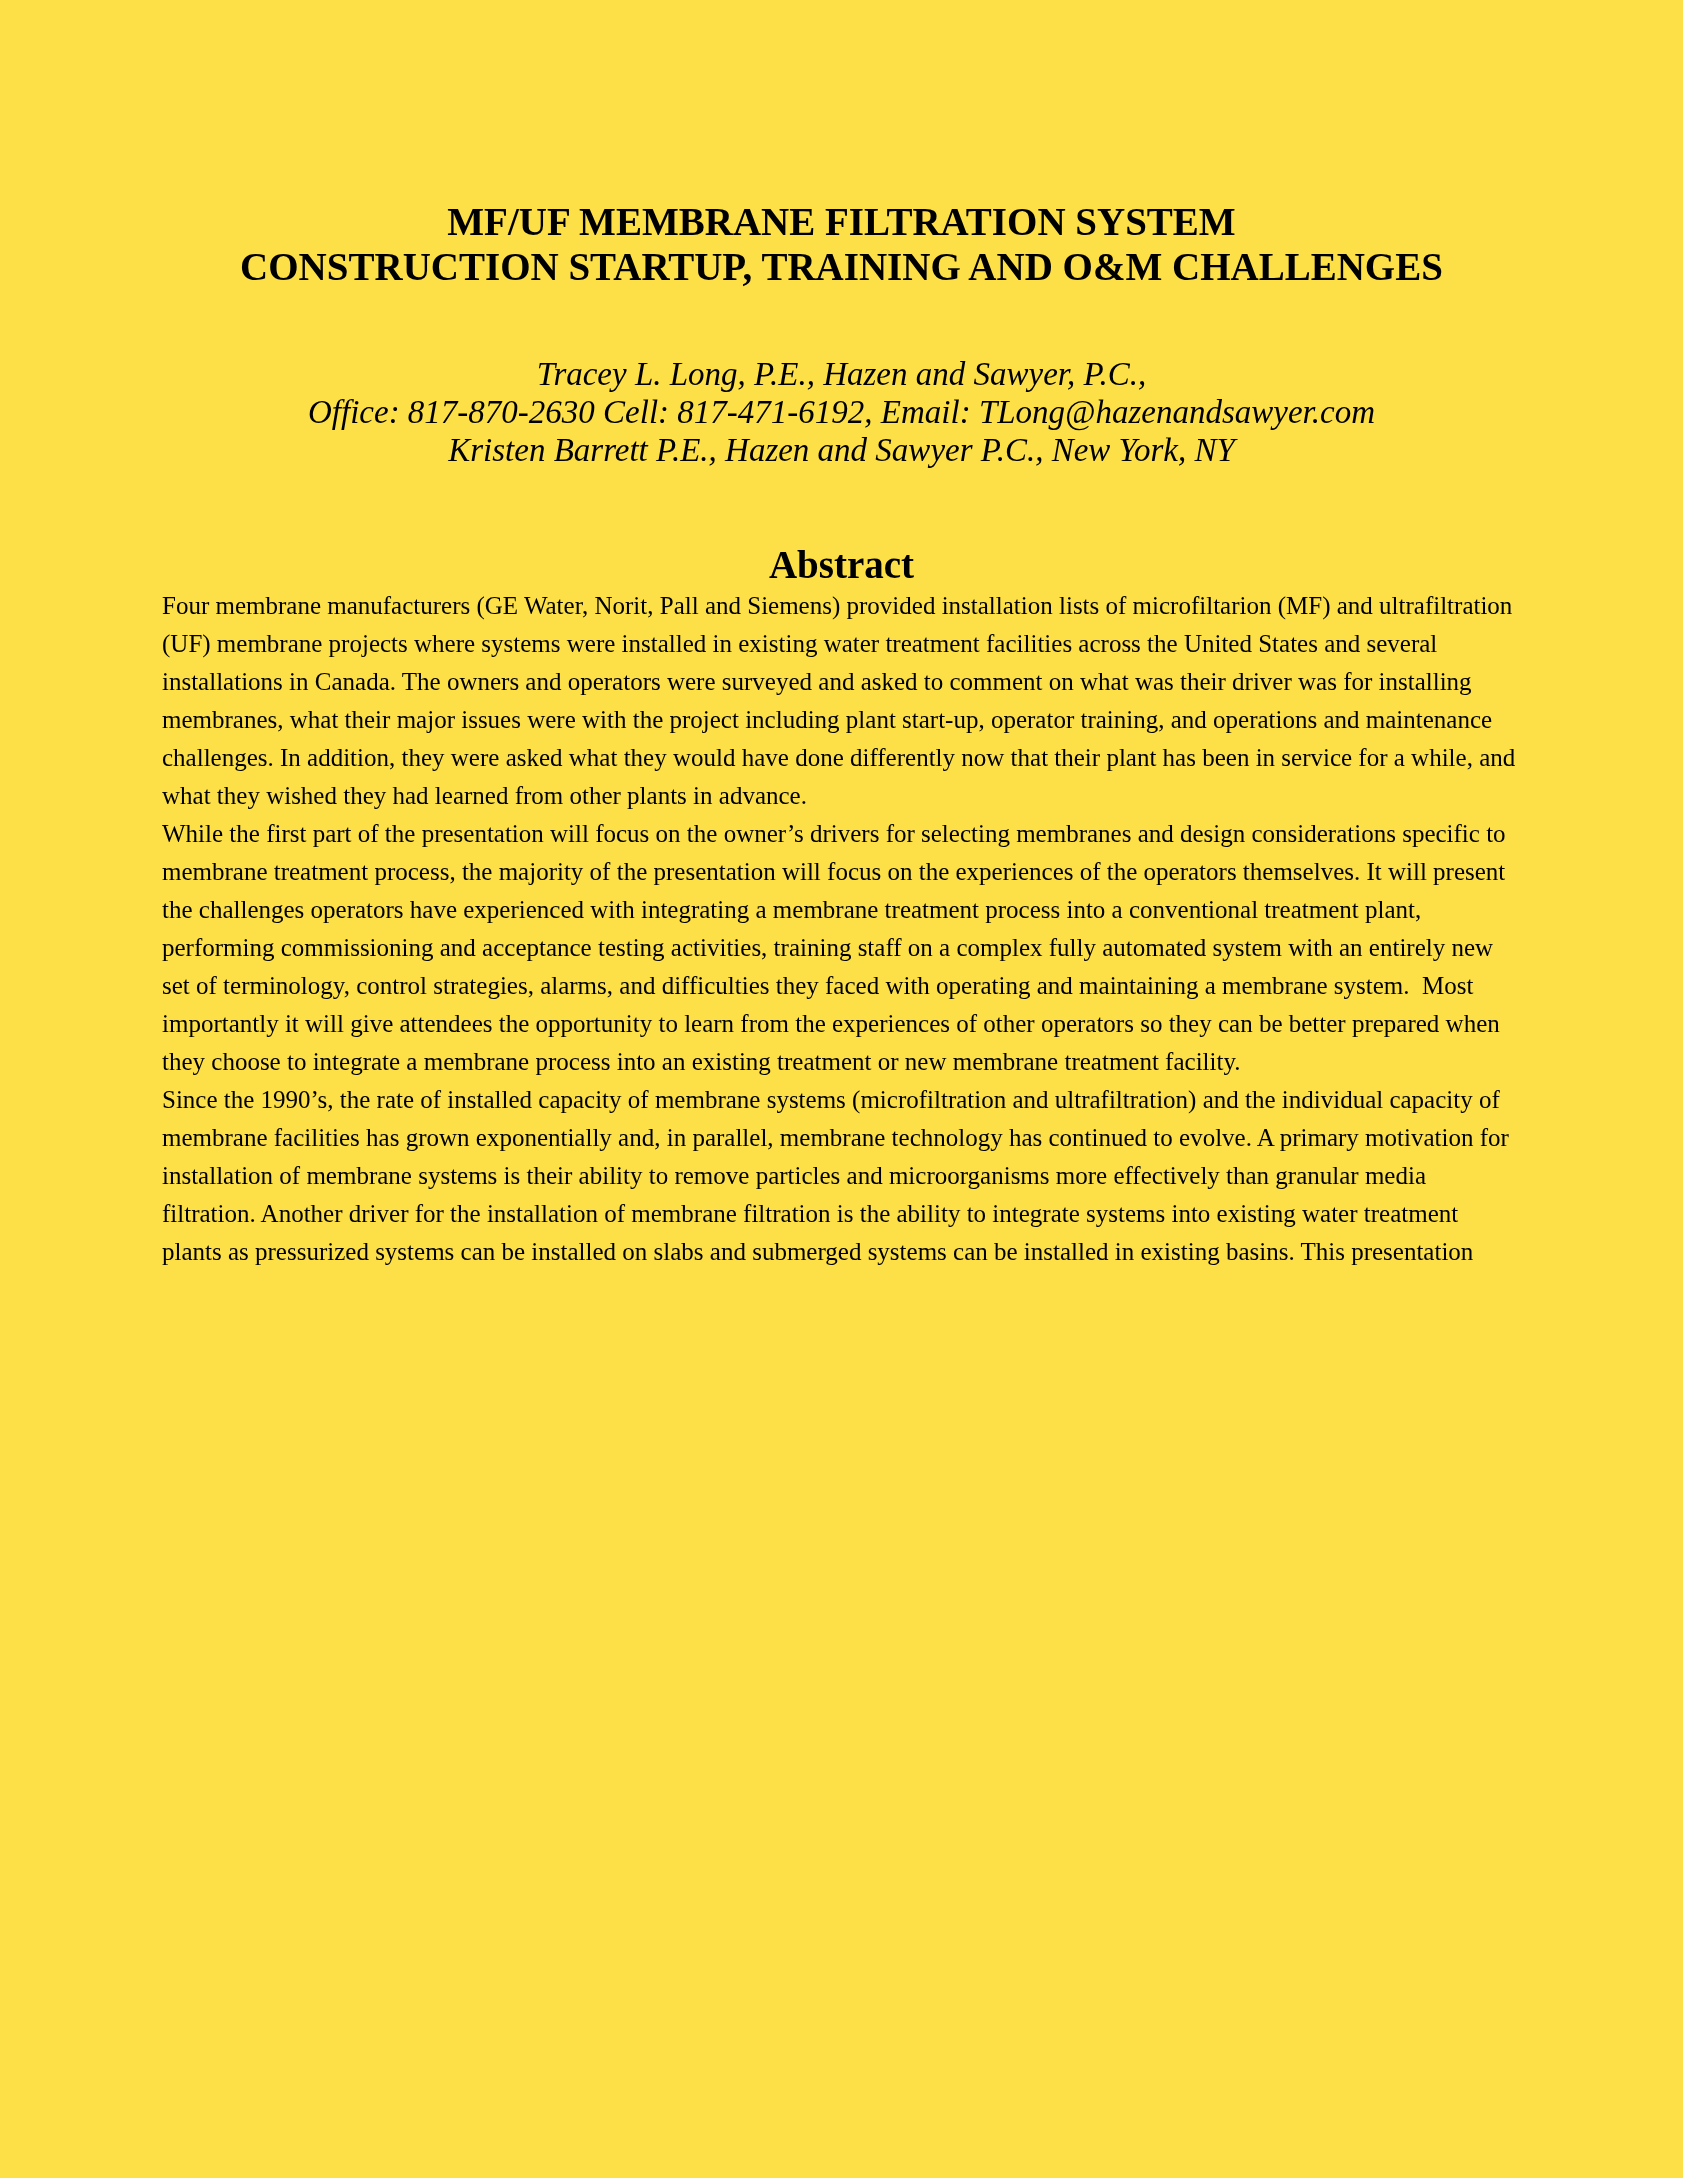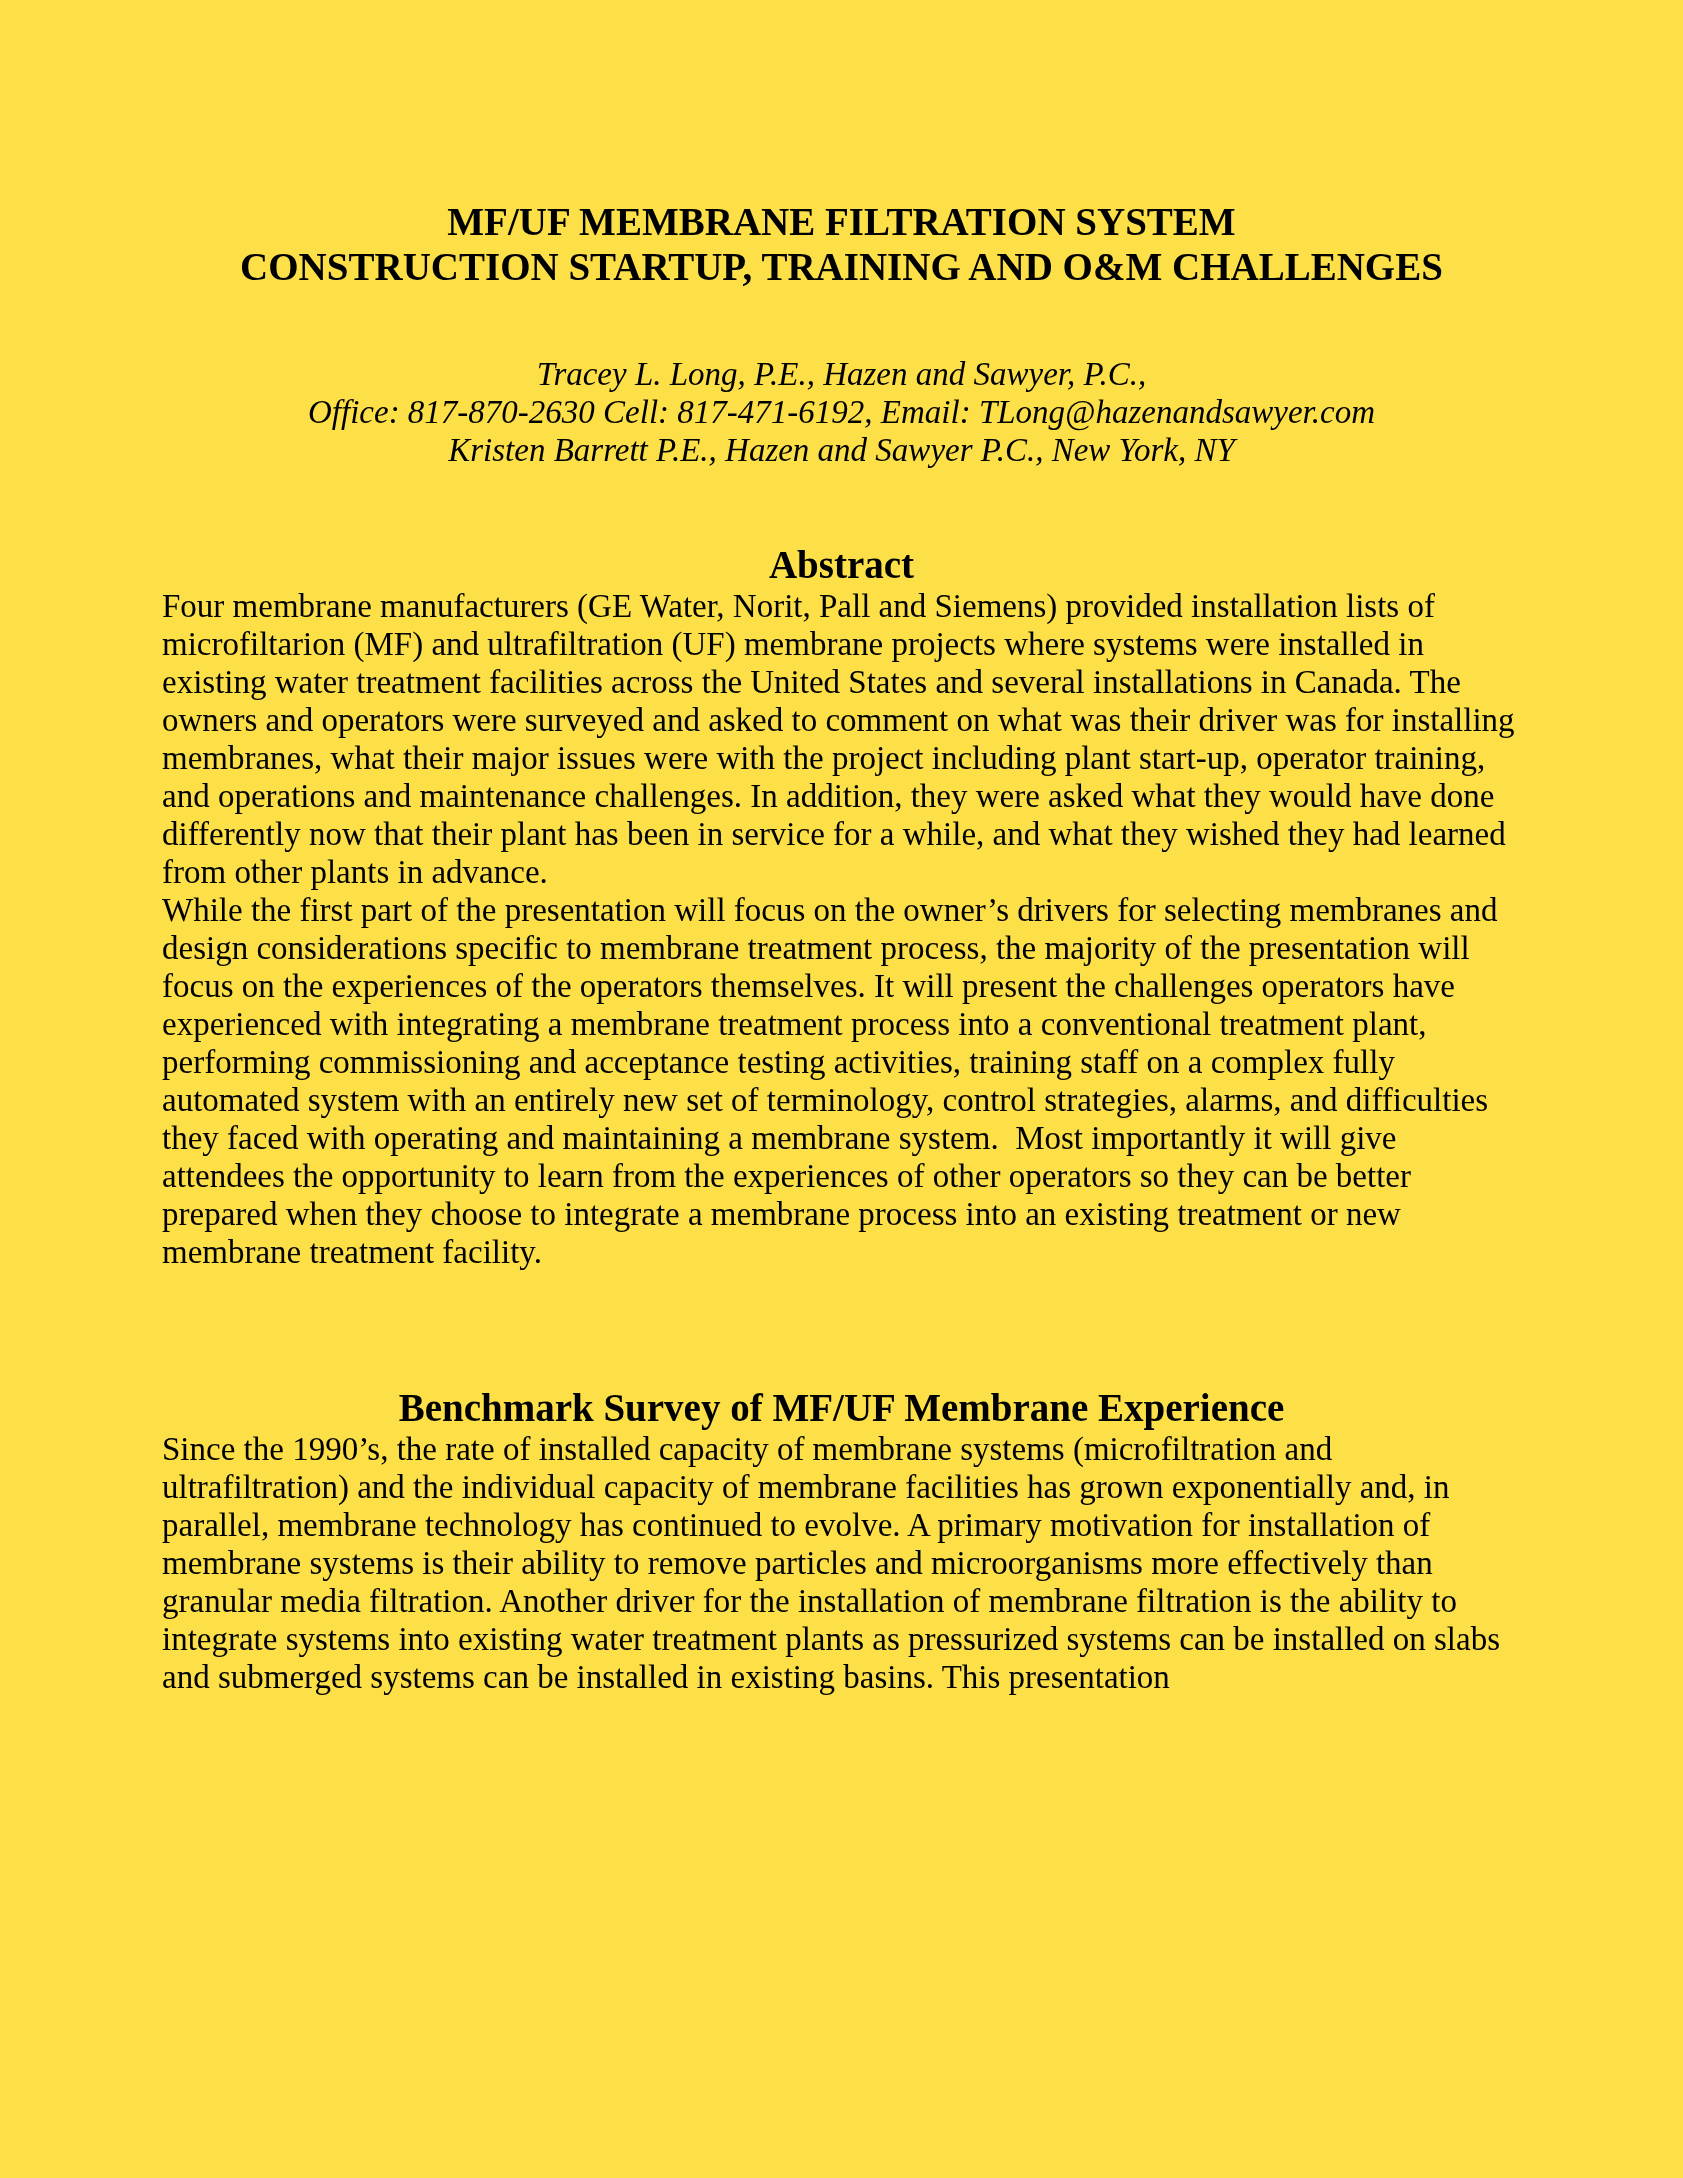--- a/index.html
+++ b/index.html
@@ -34,21 +34,21 @@
   .heading {
     text-align: center;
     font-weight: 700;
     font-size: 39px;
     line-height: 45px;
   }
   .abstract-heading { margin-top: 73px; }
   .section-heading  { margin-top: 114px; }
   p.body-par {
     margin: 0;
-    font-size: 33px;
+    font-size: 25px;
     line-height: 38px;
     text-align: left;
     white-space: pre-wrap;
   }
   .p1 { margin-top: 71px; }
   .p2 { margin-top: 38px; }
   .p3 { margin-top: 78px; }
   sup.ord {
     font-size: 0.58em;
     vertical-align: super;
@@ -70,18 +70,17 @@
     <div>Office: 817-870-2630 Cell: 817-471-6192, Email: TLong@hazenandsawyer.com</div>
     <div>Kristen Barrett P.E., Hazen and Sawyer P.C., New York, NY</div>
   </div>
 
   <div class="heading abstract-heading">Abstract</div>
 
   <p class="body-par p1">Four membrane manufacturers (GE Water, Norit, Pall and Siemens) provided installation lists of microfiltarion (MF) and ultrafiltration (UF) membrane projects where systems were installed in existing water treatment facilities across the United States and several installations in Canada. The owners and operators were surveyed and asked to comment on what was their driver was for installing membranes, what their major issues were with the project including plant start-up, operator training, and operations and maintenance challenges. In addition, they were asked what they would have done differently now that their plant has been in service for a while, and what they wished they had learned from other plants in advance.</p>
 
   <p class="body-par p2">While the first part of the presentation will focus on the owner’s drivers for selecting membranes and design considerations specific to membrane treatment process, the majority of the presentation will focus on the experiences of the operators themselves. It will present the challenges operators have experienced with integrating a membrane treatment process into a conventional treatment plant, performing commissioning and acceptance testing activities, training staff on a complex fully automated system with an entirely new set of terminology, control strategies, alarms, and difficulties they faced with operating and maintaining a membrane system.  Most importantly it will give attendees the opportunity to learn from the experiences of other operators so they can be better prepared when they choose to integrate a membrane process into an existing treatment or new membrane treatment facility.</p>
 
-  <div class="heading section-heading">Benchmark Survey of MF/UF Membrane Experience</div>
 
   <p class="body-par p3">Since the 1990’s, the rate of installed capacity of membrane systems (microfiltration and ultrafiltration) and the individual capacity of membrane facilities has grown exponentially and, in parallel, membrane technology has continued to evolve. A primary motivation for installation of membrane systems is their ability to remove particles and microorganisms more effectively than granular media filtration. Another driver for the installation of membrane filtration is the ability to integrate systems into existing water treatment plants as pressurized systems can be installed on slabs and submerged systems can be installed in existing basins. This presentation</p>
 
 </div>
 
 
 </body></html>

